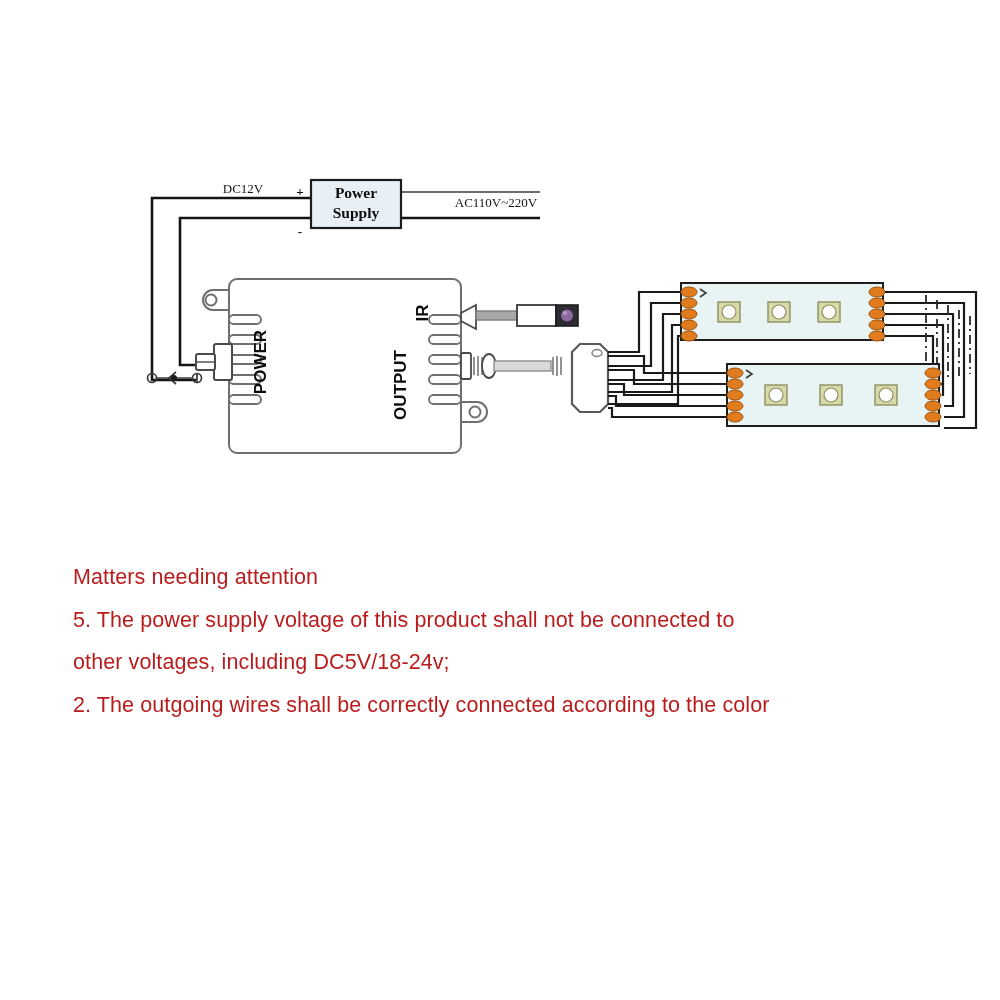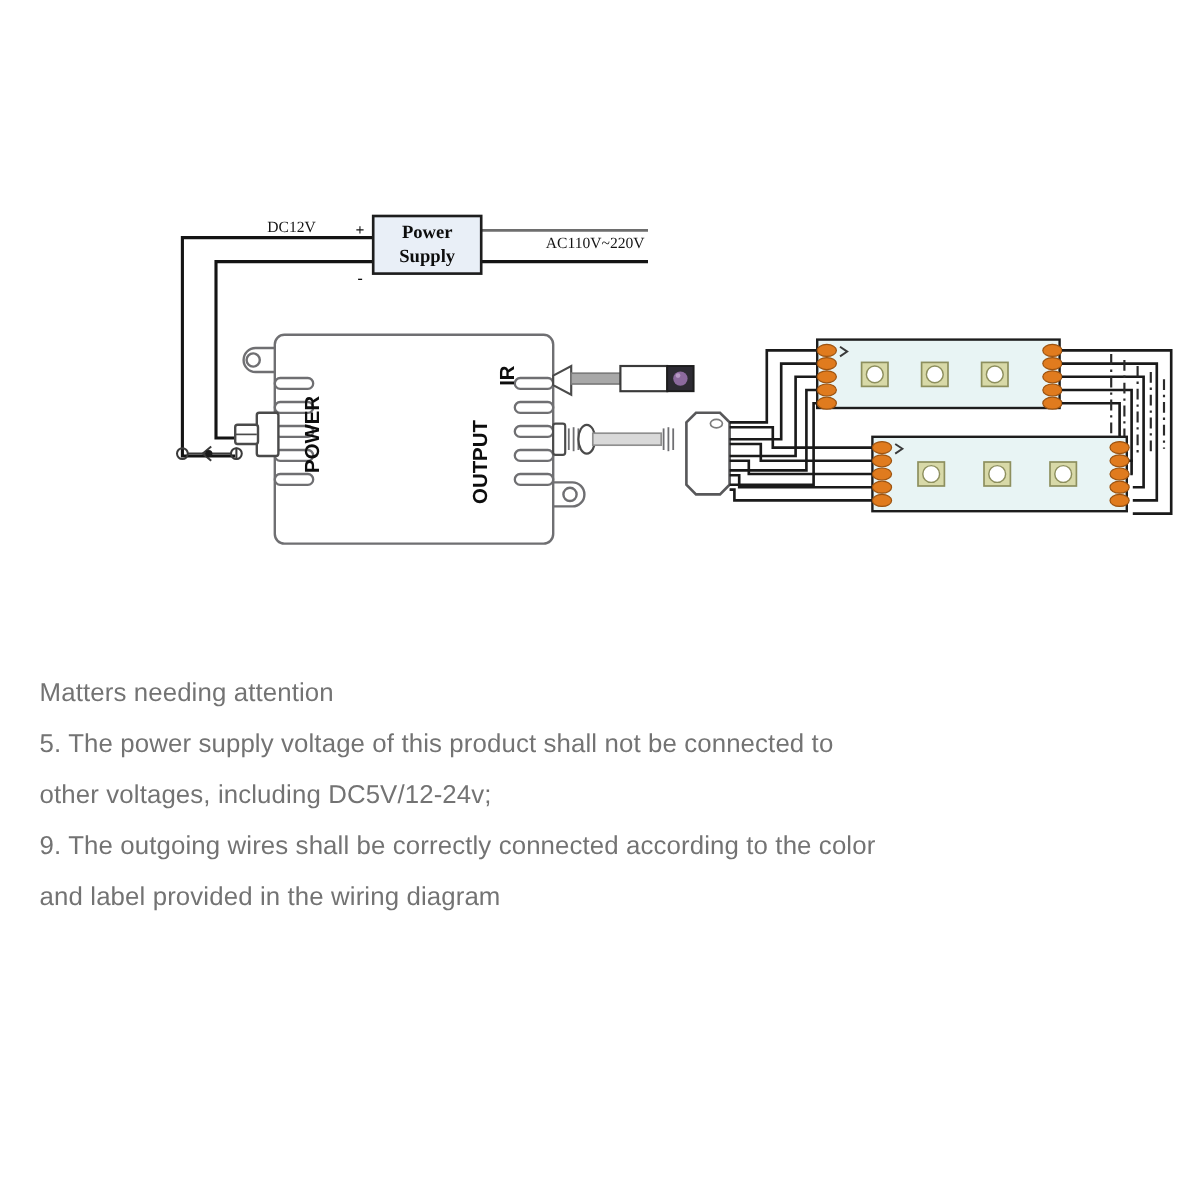--- a/index.html
+++ b/index.html
@@ -35,23 +35,24 @@
   #notes {
     position: absolute;
     left: 33px;
     top: 556px;
     width: 920px;
   }
   .note-line {
     font-family: "Liberation Sans", sans-serif;
     font-size: 21.5px;
     line-height: 42.5px;
-    color: #737373;
+    color: #b91c1c;
     white-space: pre;
     letter-spacing: 0.1px;
+    margin-left: 40px;
   }
   .svg-label {
     font-family: "Liberation Serif", serif;
     fill: #141414;
   }
   .svg-label-bold {
     font-family: "Liberation Serif", serif;
     font-weight: bold;
     fill: #0d0d0d;
   }
@@ -270,18 +271,17 @@
           </g>
         </g>
       </g>
 
     </svg>
   </div>
 
   <div id="notes">
     <div class="note-line">Matters needing attention</div>
     <div class="note-line">5. The power supply voltage of this product shall not be connected to</div>
-    <div class="note-line">other voltages, including DC5V/12-24v;</div>
-    <div class="note-line">9. The outgoing wires shall be correctly connected according to the color</div>
-    <div class="note-line">and label provided in the wiring diagram</div>
+    <div class="note-line">other voltages, including DC5V/18-24v;</div>
+    <div class="note-line">2. The outgoing wires shall be correctly connected according to the color</div>
   </div>
 
 </div>
 
 </body></html>

